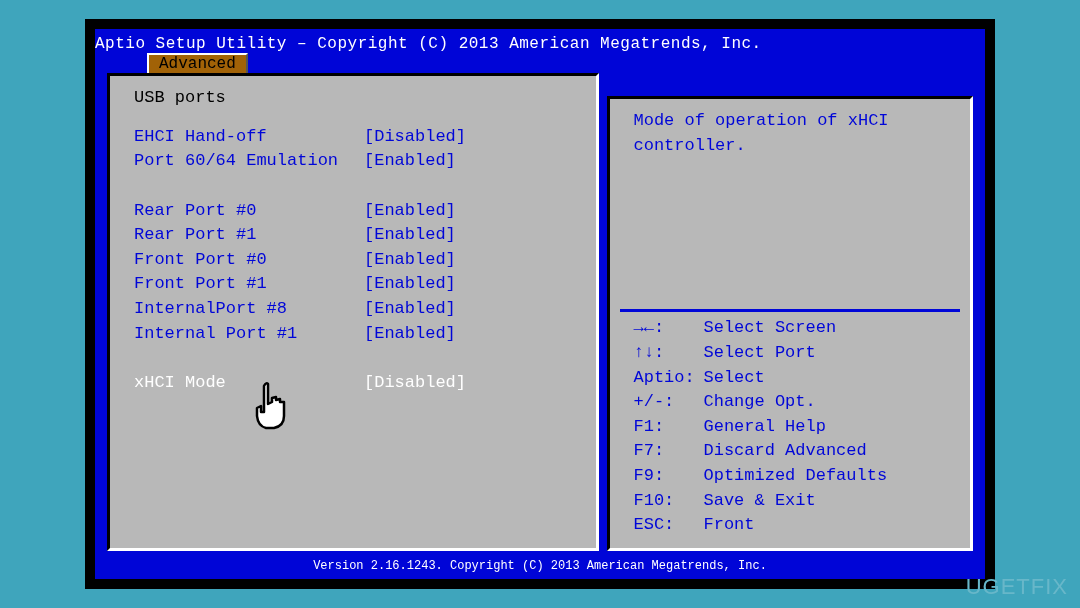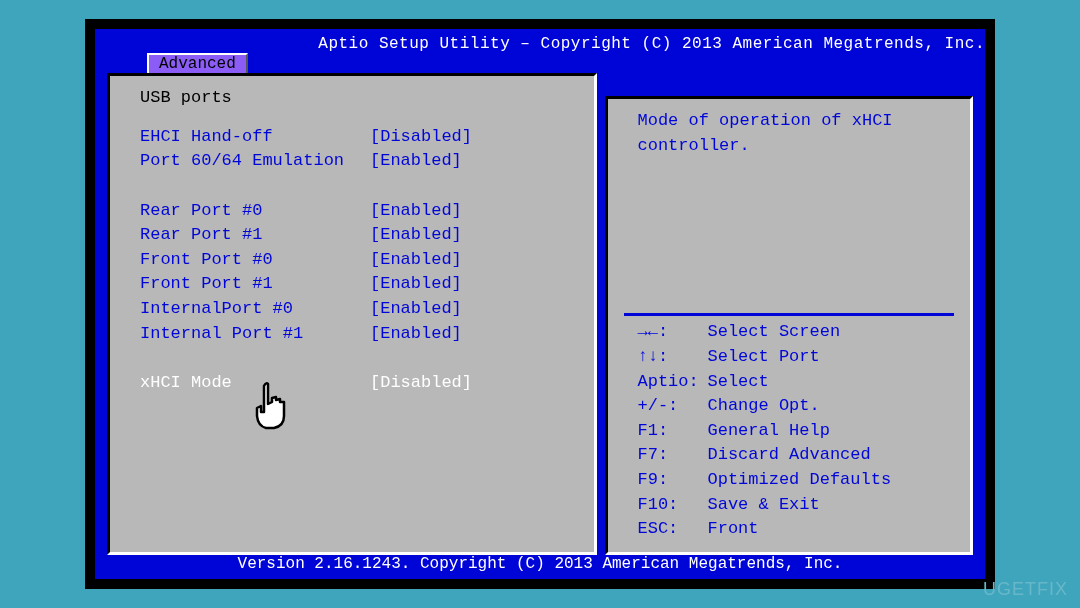--- a/index.html
+++ b/index.html
@@ -27,52 +27,52 @@
     }
     .bios-container {
       flex: 1;
       background: #0005d7;
       display: flex;
       flex-direction: column;
       color: #fff;
     }
     .header {
       color: #fff;
-      text-align: right;
+      text-align: left;
       padding: 6px 0 0;
       font-size: 16px;
       letter-spacing: 0.5px;
     }
     .tab-row {
       display: flex;
       padding: 0 18px;
     }
     .tab {
-      background: #8b5cf6;
+      background: #a16207;
       color: #000;
       padding: 0 10px;
       font-size: 16px;
       border-top: 2px solid #fff;
       border-left: 2px solid #fff;
       border-right: 2px solid #555;
       margin-left: 34px;
     }
     .main-area {
       flex: 1;
       margin: 0 12px;
       display: flex;
       gap: 8px;
       min-height: 0;
     }
     .panel {
       background: #b8b8b8;
       border: 3px solid #000;
       border-right-color: #fff;
       border-bottom-color: #fff;
-      padding: 10px 30px;
+      padding: 10px 24px;
       font-size: 17px;
       line-height: 1.45;
     }
     .left-panel {
       flex: 1.4;
       color: #0006d8;
       position: relative;
     }
     .right-panel {
       flex: 1;
@@ -109,35 +109,35 @@
     }
     .key-row {
       display: flex;
     }
     .key-sym {
       width: 70px;
     }
     .footer {
       text-align: center;
       color: #fff;
-      padding: 0 0 6px;
-      font-size: 16px;
+      padding: 8px 0 6px;
+      font-size: 12px;
     }
     .cursor-hand {
       position: absolute;
       left: 140px;
       top: 302px;
       pointer-events: none;
     }
     .watermark {
       position: absolute;
       right: 12px;
       bottom: 8px;
       color: #68b7c9;
-      font-size: 18px;
+      font-size: 22px;
       letter-spacing: 1px;
       font-family: Arial, sans-serif;
     }
   </style>
 </head>
 <body>
 
 <div class="frame">
   <div class="bios-container">
     <div class="header">Aptio Setup Utility – Copyright (C) 2013 American Megatrends, Inc.</div>
@@ -167,21 +167,21 @@
             </div>
             <div class="option-row">
               <span class="opt-label">Front Port #0</span>
               <span class="opt-value">[Enabled]</span>
             </div>
             <div class="option-row">
               <span class="opt-label">Front Port #1</span>
               <span class="opt-value">[Enabled]</span>
             </div>
             <div class="option-row">
-              <span class="opt-label">InternalPort #0</span>
+              <span class="opt-label">InternalPort #8</span>
               <span class="opt-value">[Enabled]</span>
             </div>
             <div class="option-row">
               <span class="opt-label">Internal Port #1</span>
               <span class="opt-value">[Enabled]</span>
             </div>
             <div class="blank-row"></div>
             <div class="option-row selected-row">
               <span class="opt-label">xHCI Mode</span>
               <span class="opt-value">[Disabled]</span>

